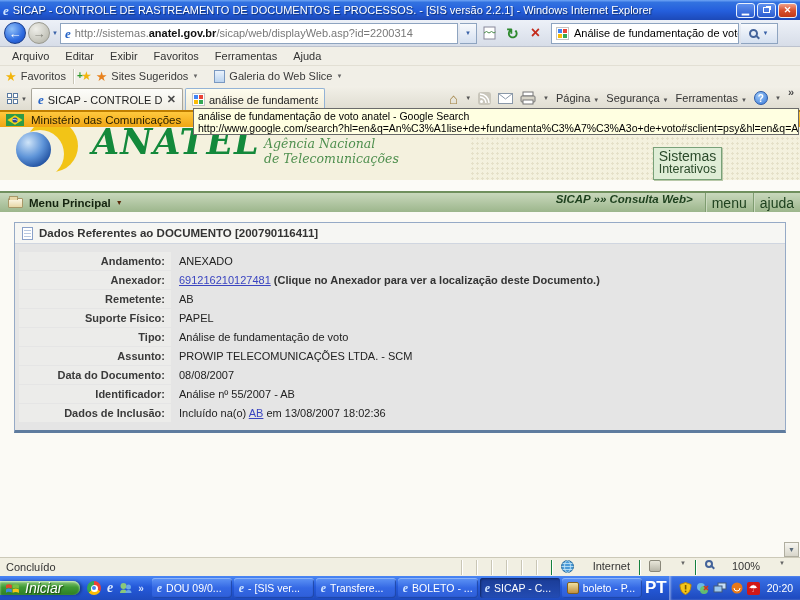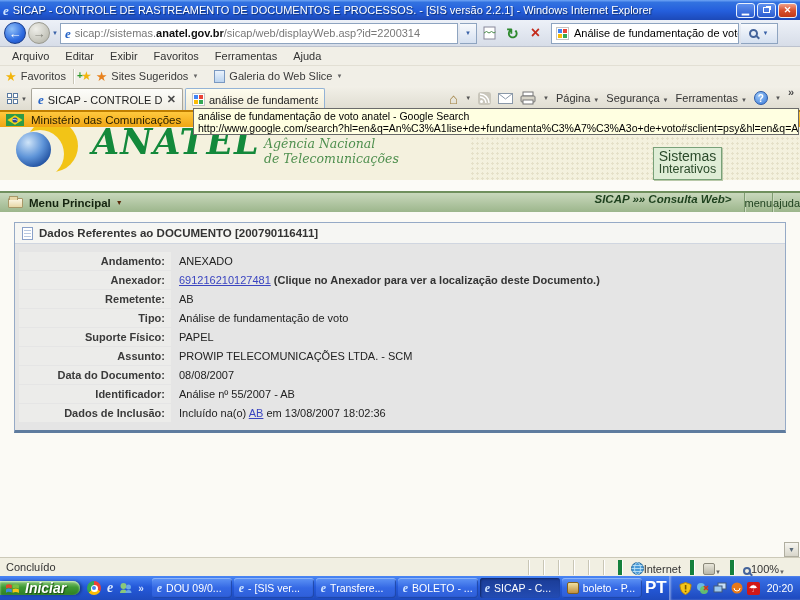--- a/index.html
+++ b/index.html
@@ -93,21 +93,21 @@
   
   .greenbar{position:absolute;top:191px;left:0;right:0;height:21px;background:linear-gradient(#C9D8BC,#9CB68C);
     border-top:2px solid #70905E;display:flex;align-items:center;padding:0 0 0 8px;z-index:5}
   .folder{width:15px;height:10px;background:linear-gradient(#FDF8E8,#E8D8A8);border:1px solid #A89868;border-radius:1px;position:relative}
   .folder::before{content:"";position:absolute;left:0;top:-3px;width:7px;height:3px;background:#E8D8A8;border:1px solid #A89868;border-bottom:none;border-radius:1px 1px 0 0}
   .mp-label{font-weight:bold;color:#14240F;font-size:11.5px;margin-left:6px}
   .mp-caret{color:#5A2A0A;font-size:7px;margin-left:5px}
   .gb-right{margin-left:auto;display:flex;align-items:flex-start;height:100%}
   .breadcrumb{font-style:italic;font-weight:bold;color:#1F421F;font-size:11.5px;padding-right:12px}
   .gb-sep{width:1px;height:100%;background:#7E9C70;box-shadow:1px 0 0 #CBDABF}
-  .gb-btn{padding:0 0;color:#1F421F;font-size:11px;height:100%;display:flex;align-items:center}
+  .gb-btn{padding:0 6px;color:#1F421F;font-size:14px;height:100%;display:flex;align-items:center}
   
   .content{position:absolute;top:212px;left:0;right:0;height:345px;background:#FBFAF5}
   .docbox{position:absolute;left:14px;right:14px;top:10px;background:#e5e5e5;border:1px solid #96AAC6;border-bottom:3px solid #5E7B9E}
   .dochead{height:21px;display:flex;align-items:center;gap:6px;padding:0 7px;background:#F6F6F3;border-bottom:1px solid #D0D6E0}
   .doc-icon{width:11px;height:13px;background:#fff;border:1px solid #8AA0C8;position:relative}
   .doc-icon::after{content:"";position:absolute;left:1px;right:1px;top:2px;height:8px;
     background:repeating-linear-gradient(#B8C8E0 0 1px,transparent 1px 3px)}
   .dochead-title{font-weight:bold;color:#333;font-size:11.5px}
   .docbody{padding:8px 4px 7px}
   .docrow{display:grid;grid-template-columns:152px 1fr;margin-bottom:1px}
@@ -115,30 +115,30 @@
   .doccell-value{padding:3px 8px 0;color:#222;height:18px;white-space:nowrap;overflow:hidden;font-size:11px}
   a.doclink{color:#3A44C0;text-decoration:underline;cursor:pointer}
   .part-bold{font-weight:bold;color:#333}
   .scrolldown{position:absolute;right:1px;top:330px;width:15px;height:15px;background:linear-gradient(#F6F5F0,#D8D6CA);
     border:1px solid #B0AEA0;display:flex;align-items:center;justify-content:center;color:#5A6A7A;font-size:7px}
   
   .statusbar{position:absolute;top:557px;left:0;right:0;height:19px;background:#F1EFE2;border-top:1px solid #CCC9B8;
     display:flex;align-items:center;padding:0 6px;color:#333}
   .sb-fill{flex:1}
   .sb-cell{width:15px;height:15px;border-left:1px solid #C9C6B5;box-shadow:inset 1px 0 0 #FFF}
-  .sb-pane{display:flex;align-items:flex-end;gap:0;padding:0 9px;border-left:4px solid #15803d;box-shadow:inset 1px 0 0 #FFF;height:15px}
+  .sb-pane{display:flex;align-items:flex-start;gap:19px;padding:0 9px;border-left:1px solid #15803d;box-shadow:inset 1px 0 0 #FFF;height:15px}
   .mag.small{width:8px;height:8px;border-width:2px}
   .pmicon{width:12px;height:12px;border-radius:2px;background:linear-gradient(#E8E6DA,#B8B6A8);border:1px solid #8A887A}
   
   .taskbar{position:absolute;top:576px;left:0;right:0;height:24px;display:flex;align-items:center;
     background:linear-gradient(#4A86F4,#2459DA 45%,#1E4BBE)}
   .startbtn{width:80px;height:14px;flex:none;display:flex;align-items:center;gap:5px;padding:0 8px 0 5px;
     background:linear-gradient(#8CC67A,#3E9A34 45%,#2E7F24);border-radius:0 9px 9px 0;
     box-shadow:inset 0 1px 2px #CFEFC0,2px 0 3px rgba(0,0,0,.35);
-    color:#fff;font-weight:bold;font-style:italic;font-size:14px;text-shadow:1px 1px 1px #1A4A10}
+    color:#fff;font-weight:normal;font-style:italic;font-size:14px;text-shadow:1px 1px 1px #1A4A10}
   .ql{display:flex;align-items:center;gap:6px;padding:0 7px;flex:none}
   .chrome{width:14px;height:14px;border-radius:50%;position:relative;flex:none;
     background:conic-gradient(#EA4335 0 33%,#FBBC05 33% 63%,#34A853 63% 100%)}
   .chrome i{position:absolute;inset:3.5px;border-radius:50%;background:#fff}
   .chrome i::after{content:"";position:absolute;inset:1.5px;border-radius:50%;background:#4285F4}
   .ql-ie{color:#DCEBFF;font-family:"Liberation Serif",serif;font-style:italic;font-weight:bold;font-size:14px;line-height:1}
   .ql-chev{color:#CFE0FF;font-size:10px;font-weight:bold}
   .taskbuttons{display:flex;align-items:center;flex:none}
   .tb-btn{height:20px;width:80px;margin:0 1px;border-radius:3px;display:flex;align-items:center;gap:4px;padding:0 5px;
     background:linear-gradient(#5E94F6,#3468E4 50%,#2E5ED8);box-shadow:inset 0 1px 0 #8CB4F8,inset -1px -1px 1px #1E46A8;
@@ -166,21 +166,21 @@
     <span class="winbtn close">✕</span>
   </span>
 </div>
 
 <div class="addrrow">
   <span class="navcircle back">←</span>
   <span class="navcircle fwd">→</span>
   <span class="caret">▼</span>
   <span class="addrfield">
     <span class="ie-glyph" style="color:#2966C8">e</span>
-    <span><span class="url-dim">sicap://sistemas.</span><span class="url-domain">anatel.gov.br</span><span class="url-dim">/sicap/web/displayWeb.asp?id=2200314</span></span>
+    <span><span class="url-dim">http://sistemas.</span><span class="url-domain">anatel.gov.br</span><span class="url-dim">/sicap/web/displayWeb.asp?id=2200314</span></span>
   </span>
   <span class="addr-drop">
       <span class="caret">▼</span>
     </span>
   <span class="tbtn">
     <svg width="13" height="14">
         <rect x="1" y="1" width="11" height="12" fill="#fff" stroke="#889"></rect>
         <path d="M1 7 l2.5 -1.5 l2.5 1.5 l2.5 -1.5 l2.5 1.5 l1.5 -1" stroke="#4A8A4A" fill="none"></path>
       </svg>
   </span>
@@ -328,26 +328,26 @@
         </div>
         <div class="docrow">
           <div class="doccell-label">Anexador:</div>
           <div class="doccell-value"><a class="doclink" href="#">691216210127481</a><span class="part-bold"> (Clique no Anexador para ver a localização deste Documento.)</span></div>
         </div>
         <div class="docrow">
           <div class="doccell-label">Remetente:</div>
           <div class="doccell-value"><span>AB</span></div>
         </div>
         <div class="docrow">
+          <div class="doccell-label">Suporte Físico:</div>
+          <div class="doccell-value"><span>PAPEL</span></div>
+        </div>
+        <div class="docrow">
           <div class="doccell-label">Tipo:</div>
           <div class="doccell-value"><span>Análise de fundamentação de voto</span></div>
-        </div>
-        <div class="docrow">
-          <div class="doccell-label">Suporte Físico:</div>
-          <div class="doccell-value"><span>PAPEL</span></div>
         </div>
         <div class="docrow">
           <div class="doccell-label">Assunto:</div>
           <div class="doccell-value"><span>PROWIP TELECOMUNICAÇÕES LTDA. - SCM</span></div>
         </div>
         <div class="docrow">
           <div class="doccell-label">Data do Documento:</div>
           <div class="doccell-value"><span>08/08/2007</span></div>
         </div>
         <div class="docrow">

